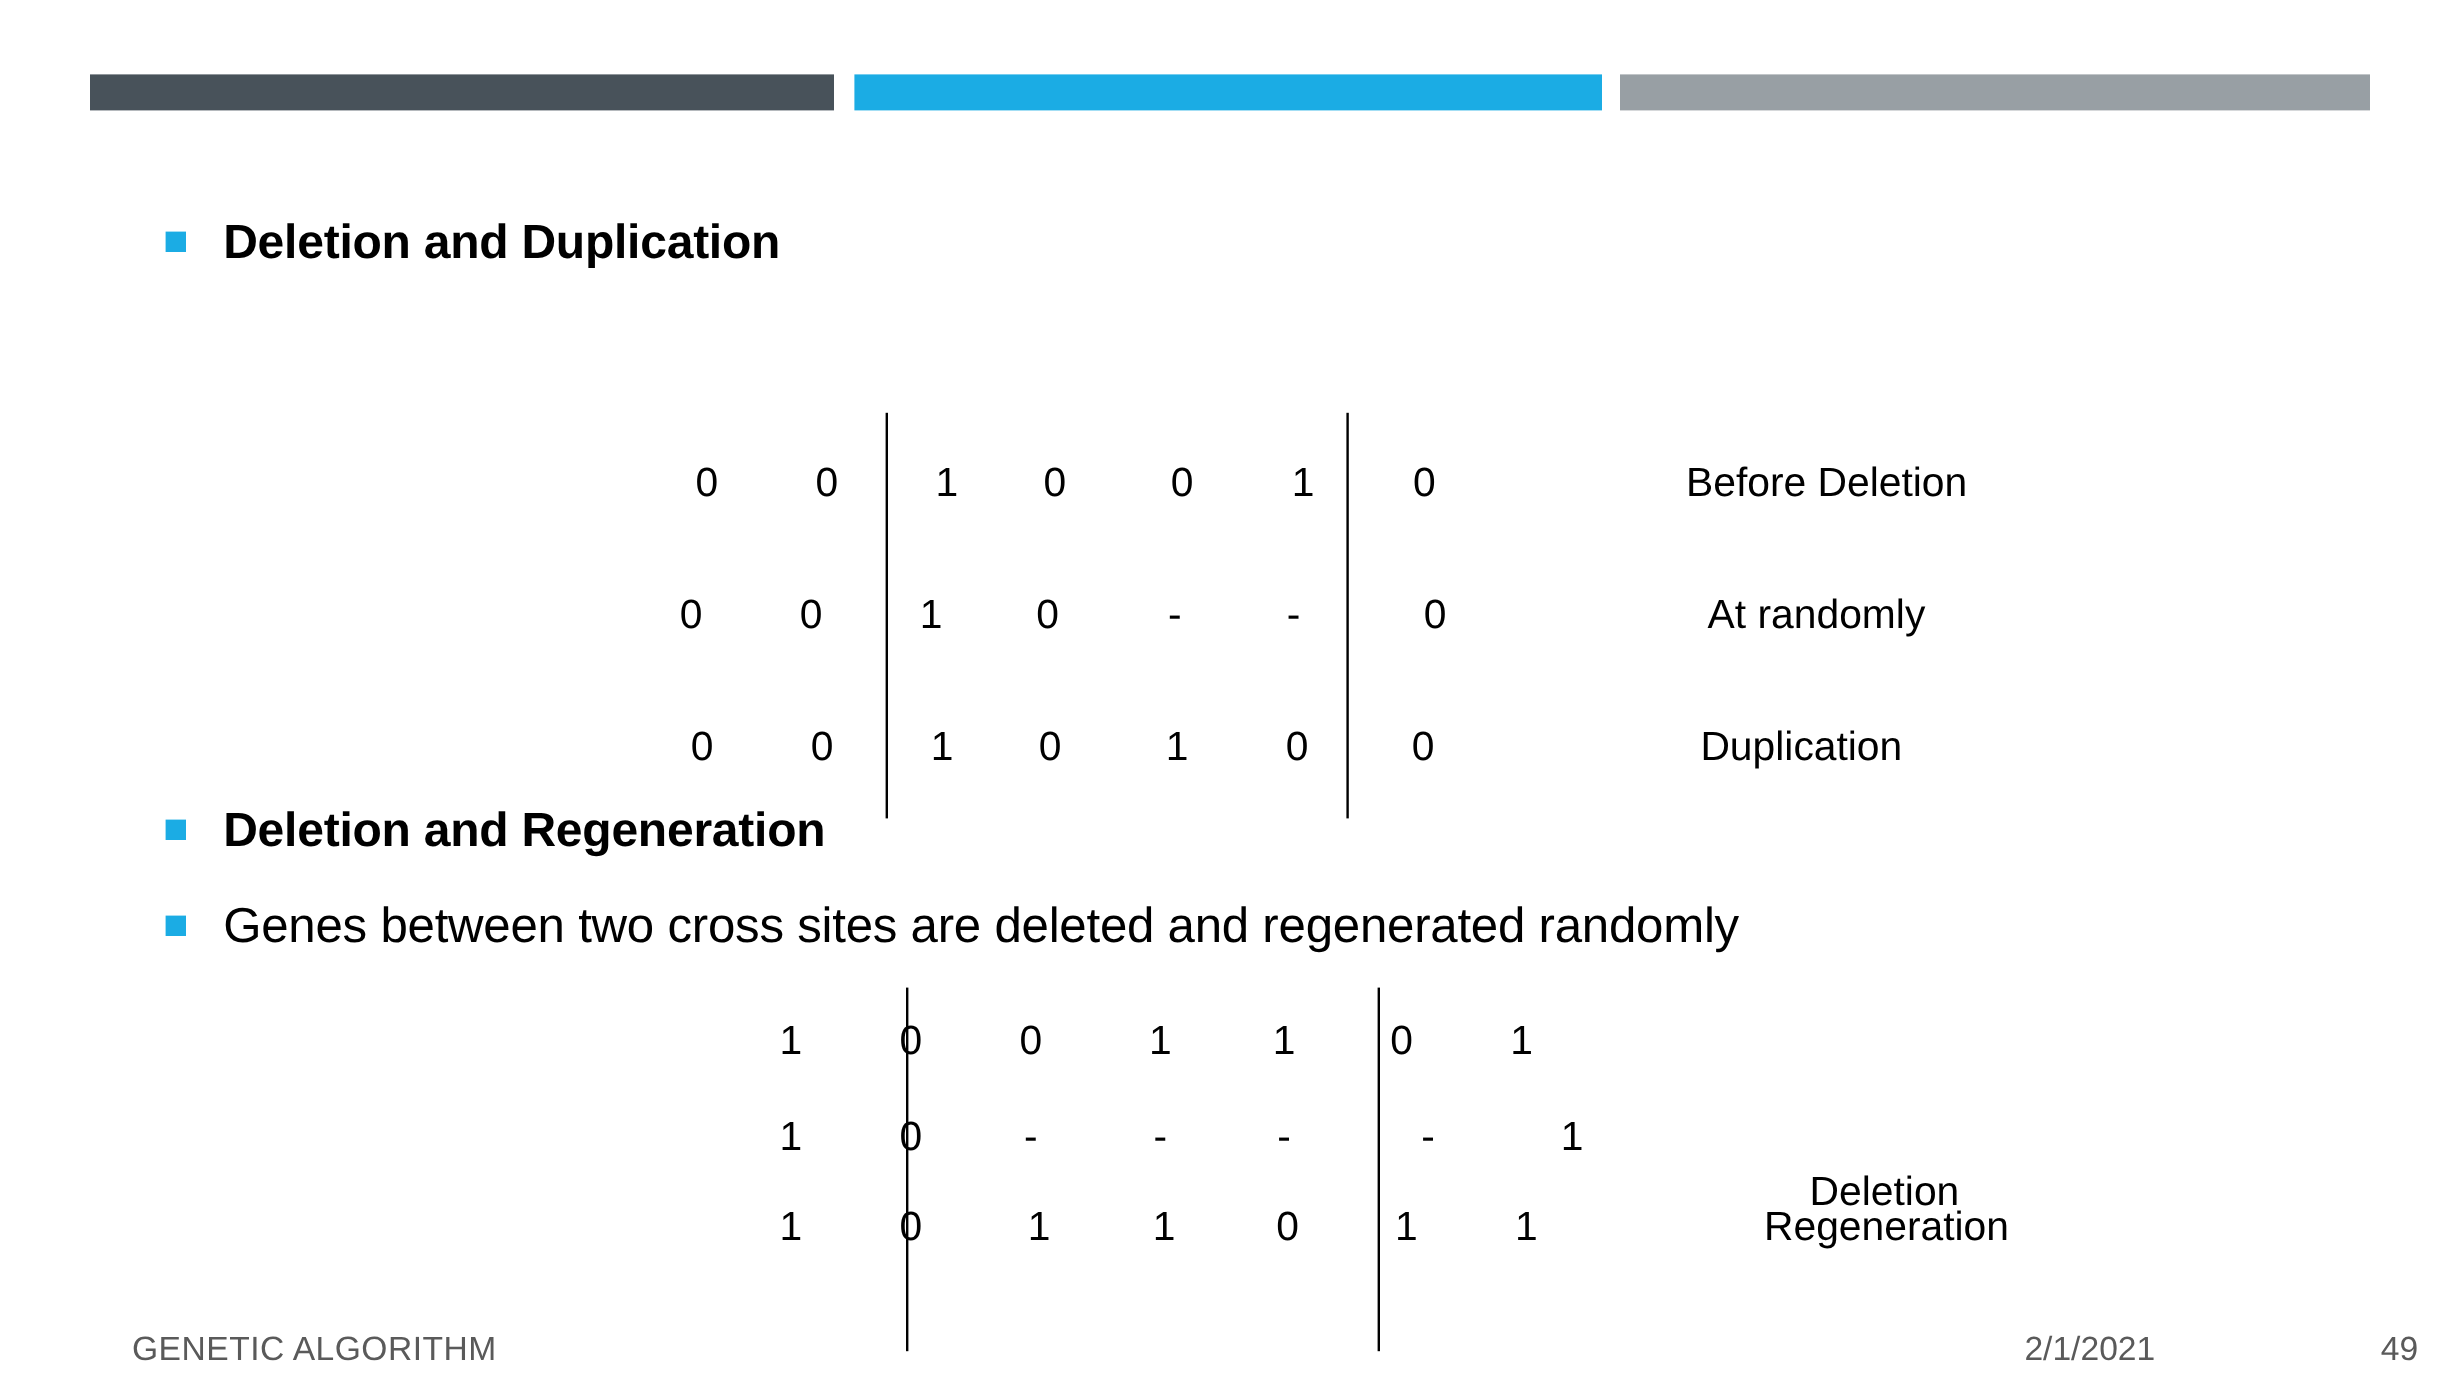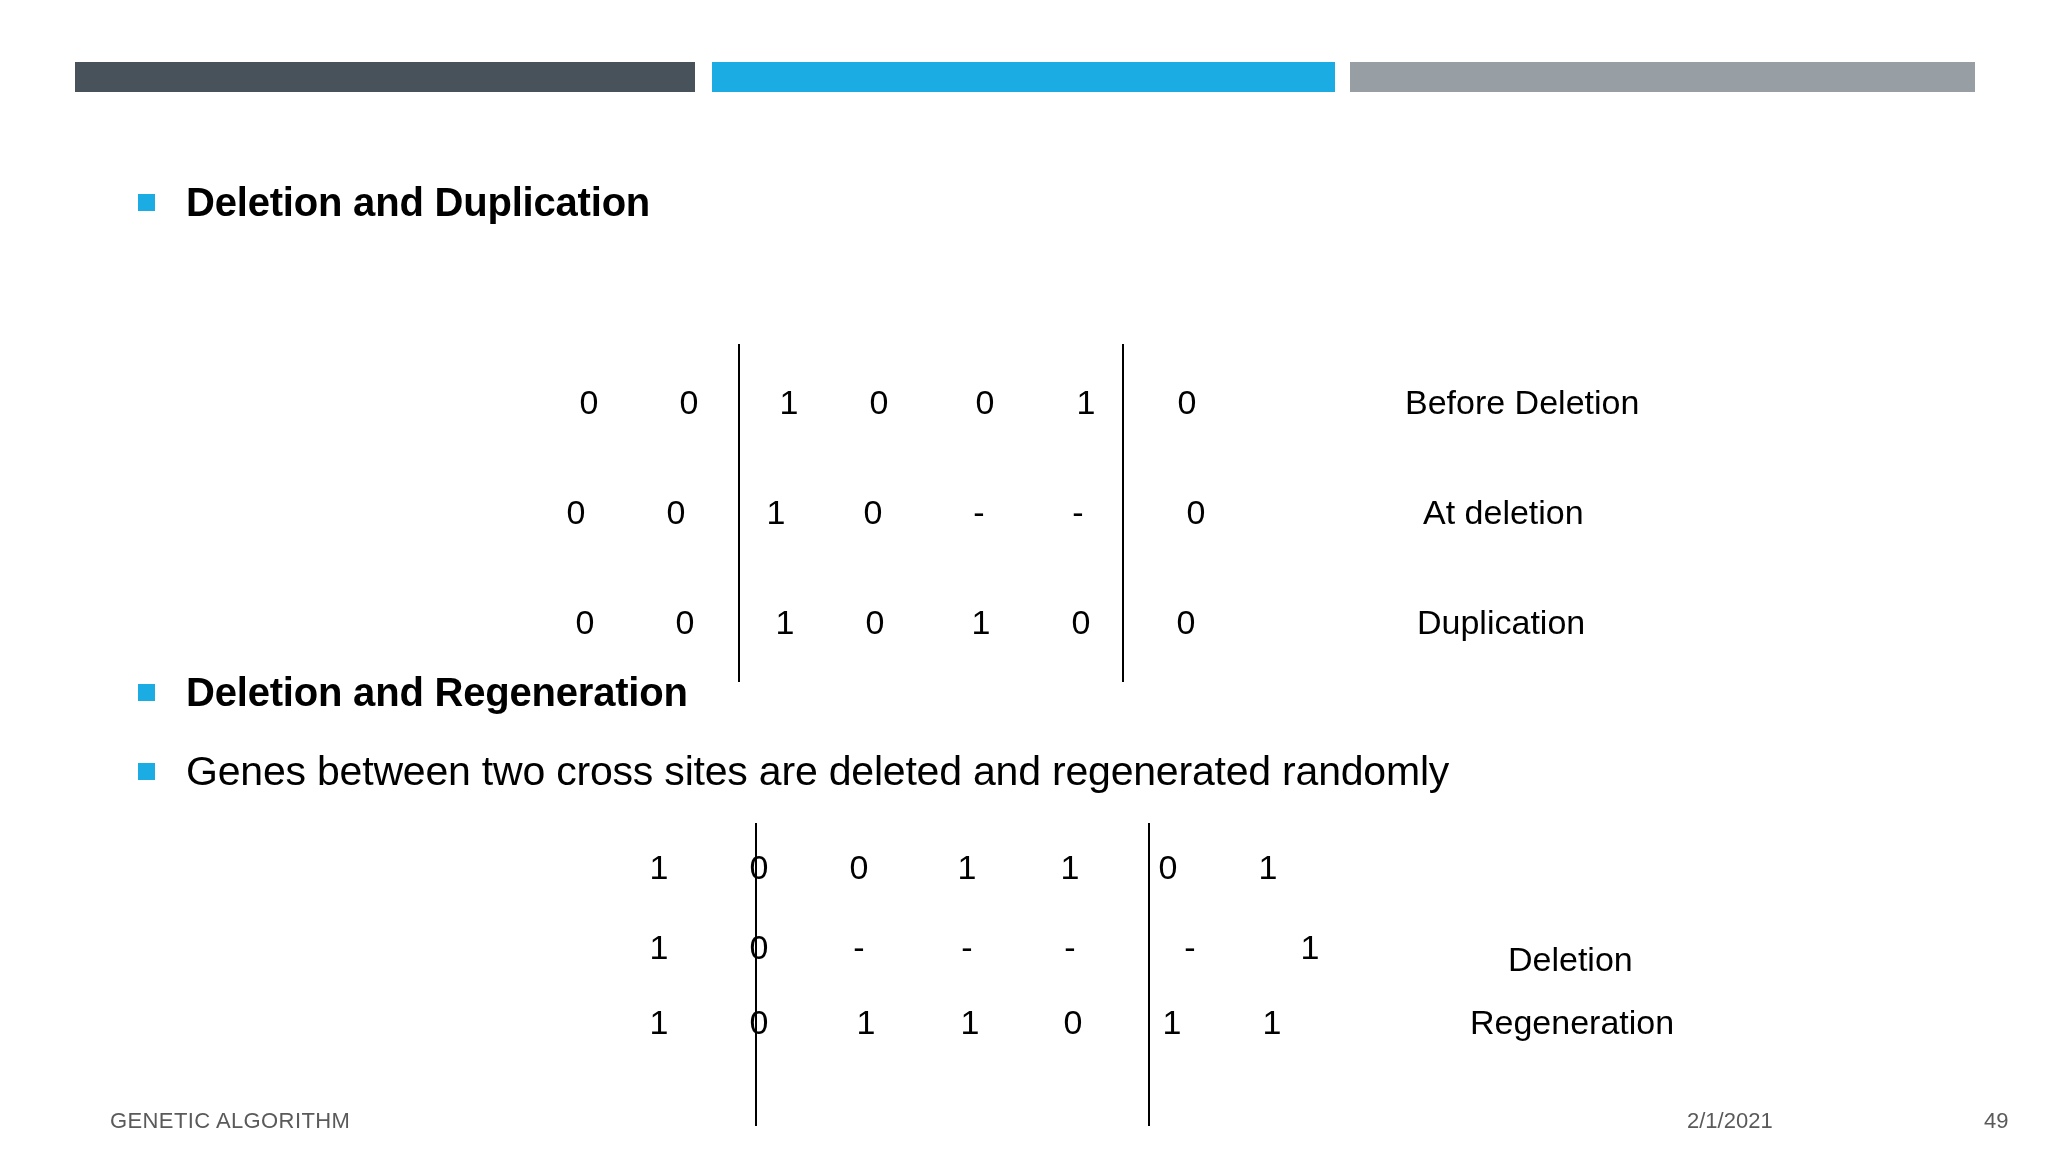--- a/index.html
+++ b/index.html
@@ -100,21 +100,21 @@
 
   
   #matrix-2 { left: 0; top: 0; }
   #matrix-2 .divider.d1 { left: 755px; top: 823px; height: 303px; }
   #matrix-2 .divider.d2 { left: 1148px; top: 823px; height: 303px; }
 
   
   .footer-text {
     position: absolute;
     color: #5a5a5a;
-    font-size: 22px;
+    font-size: 28px;
     white-space: nowrap;
   }
   #footer-title { left: 110px;  top: 1108px; letter-spacing: 0.4px; }
   #footer-date  { left: 1687px; top: 1108px; }
   #footer-page  { left: 1984px; top: 1108px; }
 </style>
 </head>
 <body>
 
 <div id="top-bars">
@@ -142,21 +142,21 @@
       <div class="cell" style="left: 1086px; top: 385px;">1</div>
       <div class="cell" style="left: 1187px; top: 385px;">0</div>
       <div class="rowlabel" style="left: 1405px; top: 385px; text-align: right;">Before Deletion</div>
       <div class="cell" style="left: 576px; top: 495px;">0</div>
       <div class="cell" style="left: 676px; top: 495px;">0</div>
       <div class="cell" style="left: 776px; top: 495px;">1</div>
       <div class="cell" style="left: 873px; top: 495px;">0</div>
       <div class="cell dash" style="left: 979px; top: 495px;">-</div>
       <div class="cell dash" style="left: 1078px; top: 495px;">-</div>
       <div class="cell" style="left: 1196px; top: 495px;">0</div>
-      <div class="rowlabel" style="left: 1423px; top: 495px;">At deletion</div>
+      <div class="rowlabel" style="left: 1423px; top: 495px;">At randomly</div>
       <div class="cell" style="left: 585px; top: 605px;">0</div>
       <div class="cell" style="left: 685px; top: 605px;">0</div>
       <div class="cell" style="left: 785px; top: 605px;">1</div>
       <div class="cell" style="left: 875px; top: 605px;">0</div>
       <div class="cell" style="left: 981px; top: 605px;">1</div>
       <div class="cell" style="left: 1081px; top: 605px;">0</div>
       <div class="cell" style="left: 1186px; top: 605px;">0</div>
       <div class="rowlabel" style="left: 1417px; top: 605px;">Duplication</div>
     </div>
 
@@ -180,21 +180,21 @@
       <div class="cell" style="left: 1070px; top: 850px;">1</div>
       <div class="cell" style="left: 1168px; top: 850px;">0</div>
       <div class="cell" style="left: 1268px; top: 850px;">1</div>
       <div class="cell" style="left: 659px; top: 930px;">1</div>
       <div class="cell" style="left: 759px; top: 930px;">0</div>
       <div class="cell dash" style="left: 859px; top: 930px;">-</div>
       <div class="cell dash" style="left: 967px; top: 930px;">-</div>
       <div class="cell dash" style="left: 1070px; top: 930px;">-</div>
       <div class="cell dash" style="left: 1190px; top: 930px;">-</div>
       <div class="cell" style="left: 1310px; top: 930px;">1</div>
-      <div class="rowlabel" style="left: 1508px; top: 942px;">Deletion</div>
+      <div class="rowlabel" style="left: 1508px; top: 976px;">Deletion</div>
       <div class="cell" style="left: 659px; top: 1005px;">1</div>
       <div class="cell" style="left: 759px; top: 1005px;">0</div>
       <div class="cell" style="left: 866px; top: 1005px;">1</div>
       <div class="cell" style="left: 970px; top: 1005px;">1</div>
       <div class="cell" style="left: 1073px; top: 1005px;">0</div>
       <div class="cell" style="left: 1172px; top: 1005px;">1</div>
       <div class="cell" style="left: 1272px; top: 1005px;">1</div>
       <div class="rowlabel" style="left: 1470px; top: 1005px;">Regeneration</div>
     </div>
 

